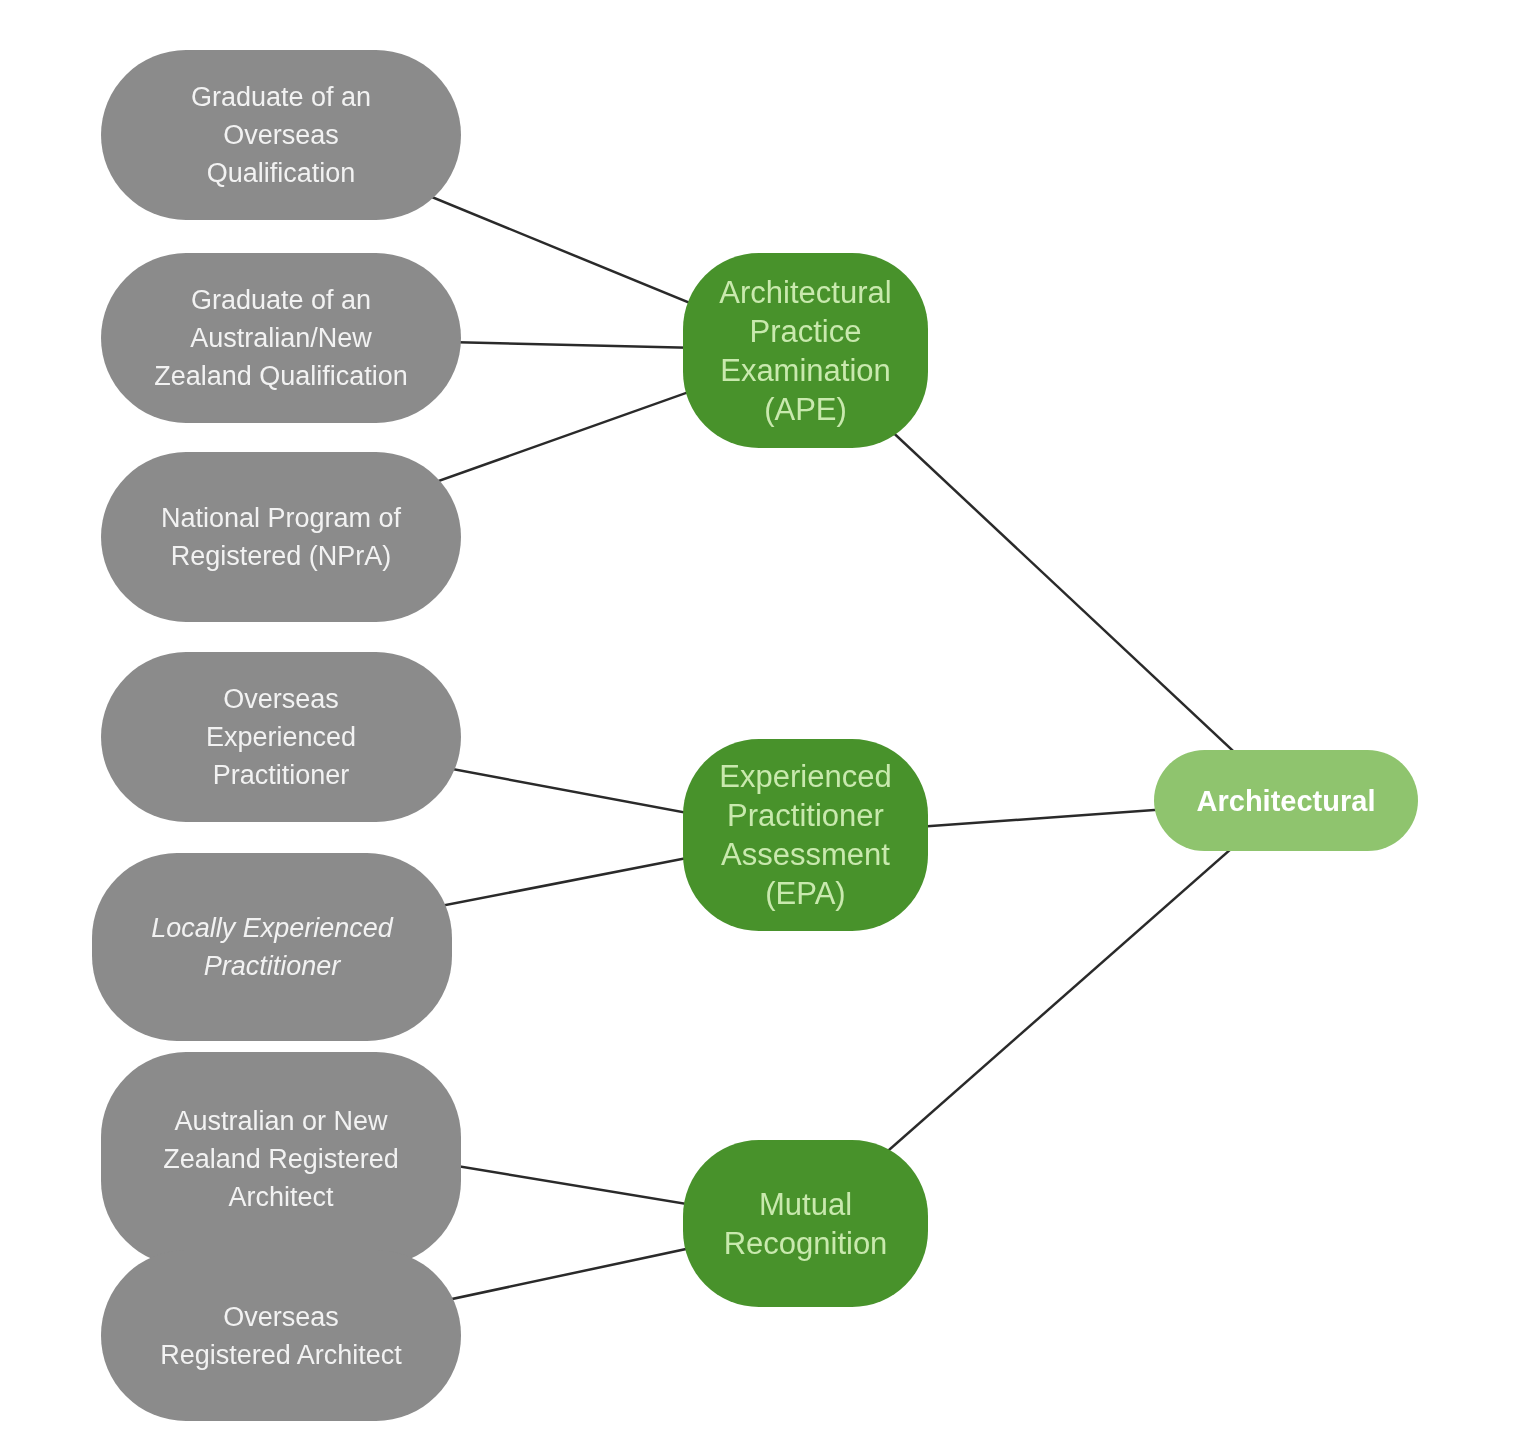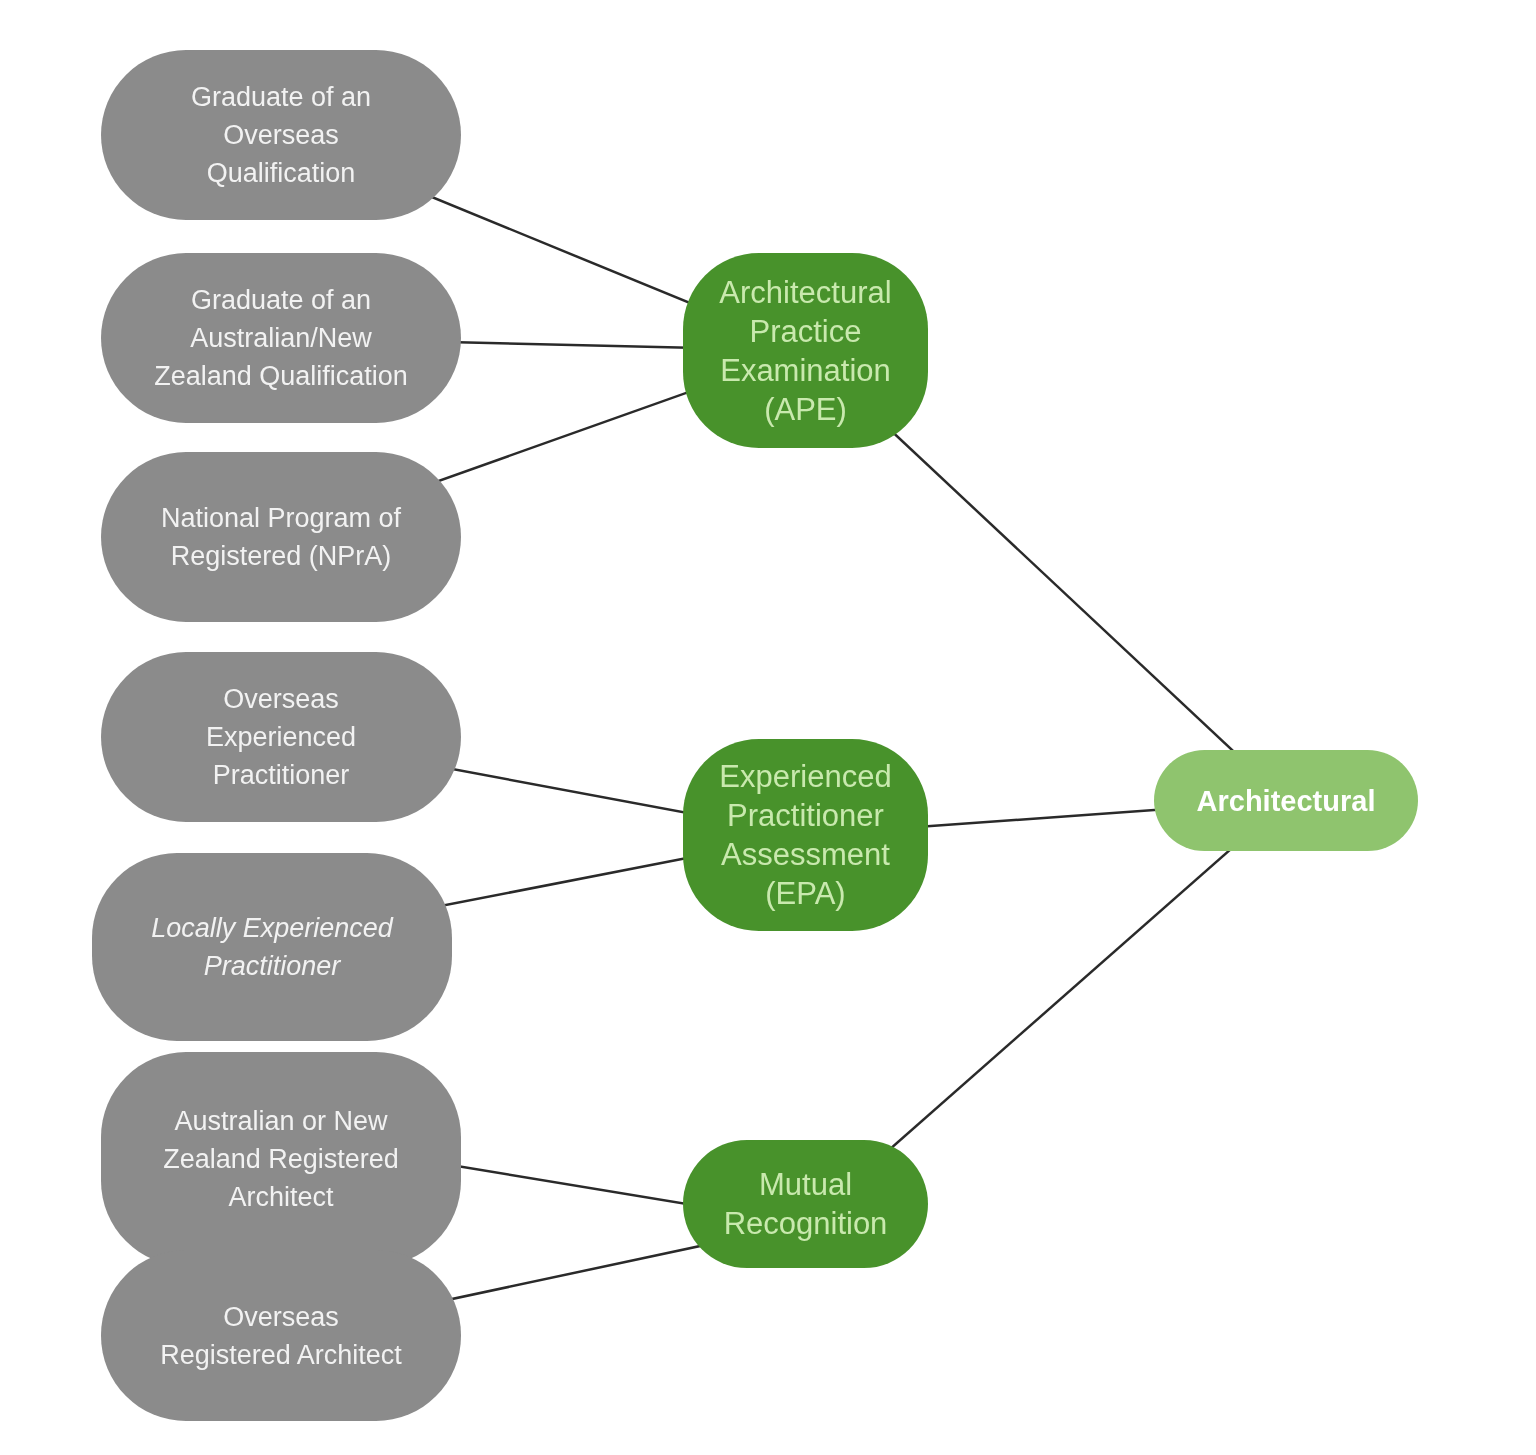--- a/index.html
+++ b/index.html
@@ -66,21 +66,21 @@
   
   .pos-n1  { left: 101px;  top: 50px;   width: 360px; height: 170px; }
   .pos-n2  { left: 101px;  top: 253px;  width: 360px; height: 170px; }
   .pos-n3  { left: 101px;  top: 452px;  width: 360px; height: 170px; }
   .pos-n4  { left: 101px;  top: 652px;  width: 360px; height: 170px; }
   .pos-n5  { left: 92px;  top: 853px;  width: 360px; height: 188px; font-style: italic; }
   .pos-n6  { left: 101px;  top: 1052px; width: 360px; height: 214px; }
   .pos-n7  { left: 101px;  top: 1250px; width: 360px; height: 171px; }
   .pos-ape { left: 683px;  top: 253px;  width: 245px; height: 195px; }
   .pos-epa { left: 683px;  top: 739px;  width: 245px; height: 192px; }
-  .pos-mr  { left: 683px;  top: 1140px; width: 245px; height: 128px; }
+  .pos-mr  { left: 683px;  top: 1140px; width: 245px; height: 167px; }
   .pos-reg { left: 1154px; top: 750px;  width: 264px; height: 101px; }
 </style>
 </head>
 <body>
 
 <div class="diagram">
 
   <svg id="edges-svg" viewBox="0 0 1536 1455" xmlns="http://www.w3.org/2000/svg">
       <line x1="281" y1="135" x2="805.5" y2="350.5"></line>
       <line x1="281" y1="338" x2="805.5" y2="350.5"></line>

